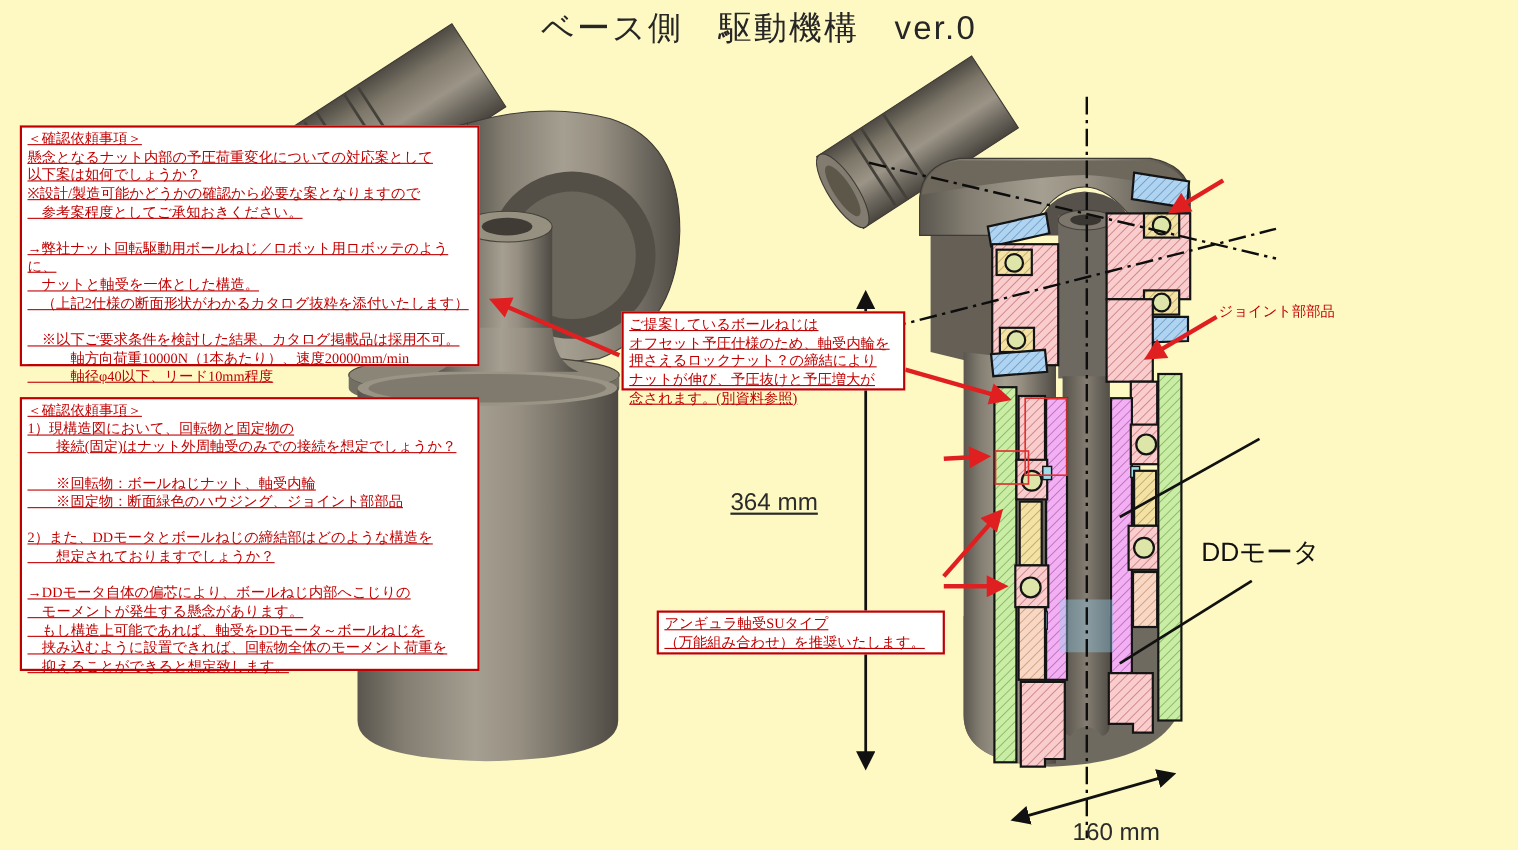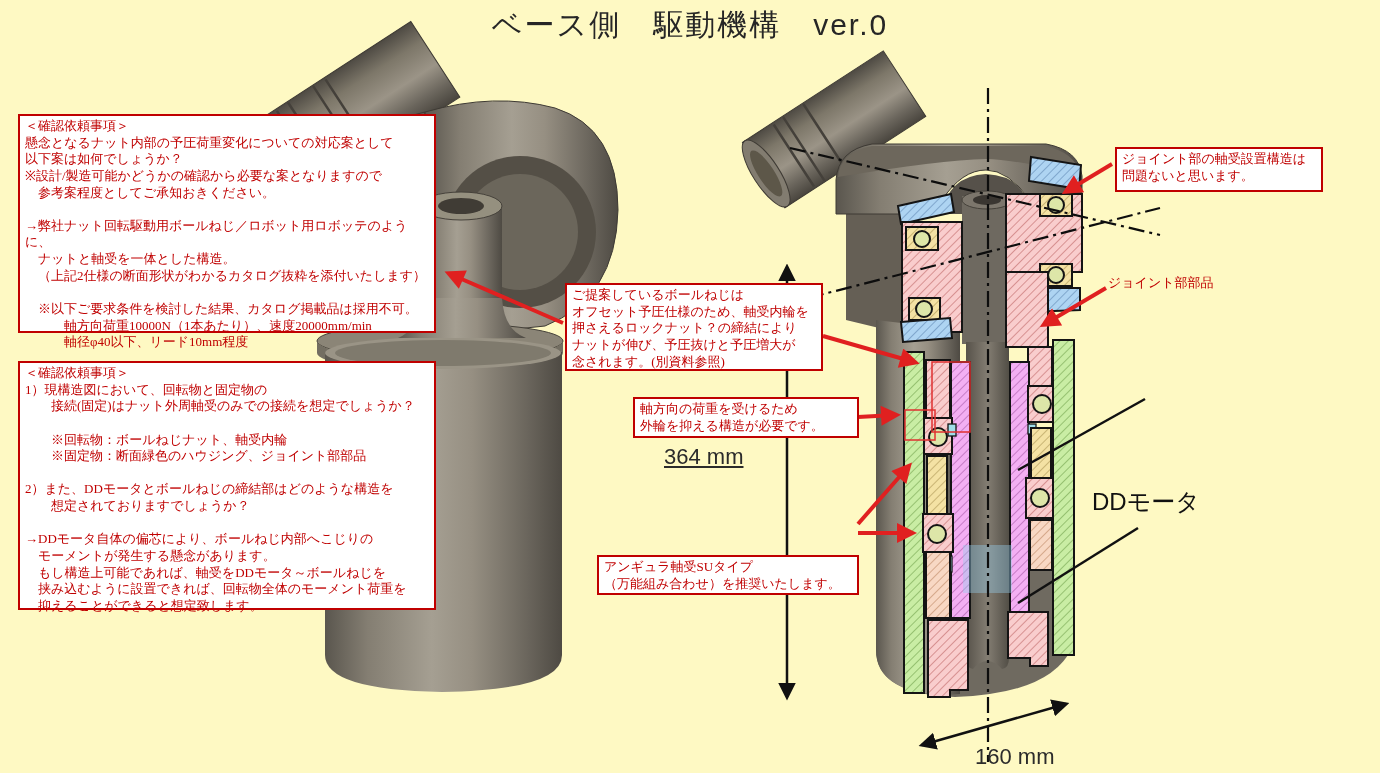--- a/index.html
+++ b/index.html
@@ -2,24 +2,24 @@
 <html><head>
 <meta charset="utf-8">
 <style>
   html,body{margin:0;padding:0;background:#fff;}
   #stage{position:relative;width:1380px;height:773px;background:#fef9c3;overflow:hidden;
          font-family:"Liberation Sans",sans-serif;}
   #title{position:absolute;left:0;top:5px;width:100%;text-align:center;
          font-size:30px;letter-spacing:2px;color:#262626;}
   .note{position:absolute;box-sizing:border-box;border:2px solid #c00000;background:#fff;
         color:#c00000;font:13px/1.28 "Liberation Serif",serif;padding:2px 5px;
-        white-space:pre-line;z-index:5;}
+        white-space:pre-line;z-index:5;text-decoration:underline;}
   #box1{left:18px;top:114px;width:418px;height:219px;}
   #box2{left:18px;top:361px;width:418px;height:249px;}
-  #proposal{left:565px;top:283px;width:258px;height:88px;}
+  #proposal{left:565px;top:283px;width:258px;height:72px;}
   #axial{left:633px;top:397px;width:226px;height:41px;}
   #angular{left:597px;top:514px;width:262px;height:40px;margin-top:41px;}
   #jointnote{left:1115px;top:147px;width:208px;height:45px;}
   .rlabel{position:absolute;color:#c00000;font:13px "Liberation Serif",serif;z-index:5;}
   #lbl-jointparts{left:1108px;top:274px;}
   .blabel{position:absolute;color:#111;font:24px "Liberation Sans",sans-serif;z-index:5;}
   #lbl-nut{left:1086px;top:356px;}
   #lbl-dd{left:1092px;top:486px;}
   .dim{position:absolute;color:#2b2b2b;font:22px "Liberation Sans",sans-serif;z-index:5;}
   #dim-h{left:664px;top:444px;text-decoration:underline;}
@@ -234,26 +234,22 @@
 →DDモータ自体の偏芯により、ボールねじ内部へこじりの
 　モーメントが発生する懸念があります。
 　もし構造上可能であれば、軸受をDDモータ～ボールねじを
 　挟み込むように設置できれば、回転物全体のモーメント荷重を
 　抑えることができると想定致します。</div>
   <div class="note" id="proposal">ご提案しているボールねじは
 オフセット予圧仕様のため、軸受内輪を
 押さえるロックナット？の締結により
 ナットが伸び、予圧抜けと予圧増大が
 念されます。(別資料参照)</div>
-  <div class="note" id="axial">軸方向の荷重を受けるため
-外輪を抑える構造が必要です。</div>
   <div class="note" id="angular">アンギュラ軸受SUタイプ
 （万能組み合わせ）を推奨いたします。</div>
-  <div class="note" id="jointnote">ジョイント部の軸受設置構造は
-問題ないと思います。</div>
 
   <div class="rlabel" id="lbl-jointparts">ジョイント部部品</div>
   <div class="blabel" id="lbl-dd">DDモータ</div>
 
   <div class="dim" id="dim-h">364 mm</div>
   <div class="dim" id="dim-w">160 mm</div>
 
 </div>
 
 </body></html>

